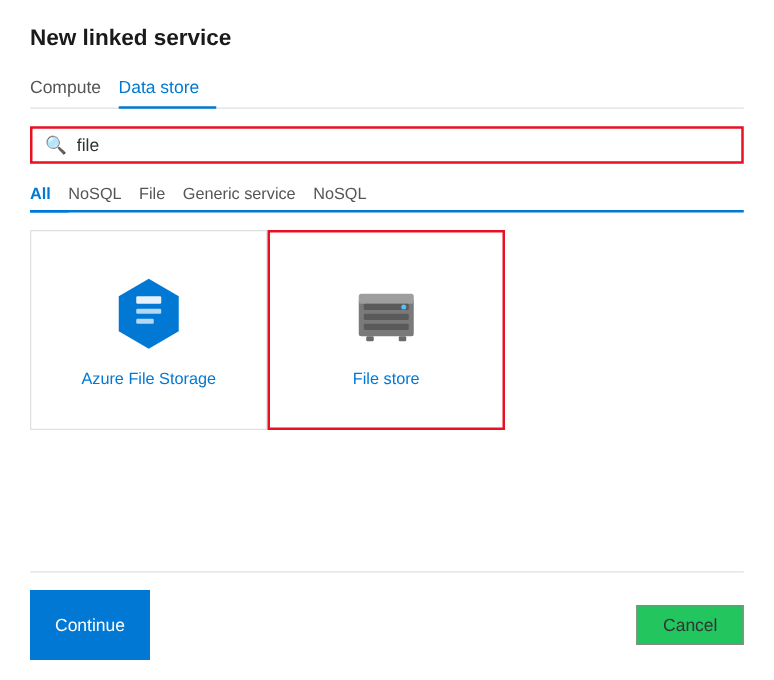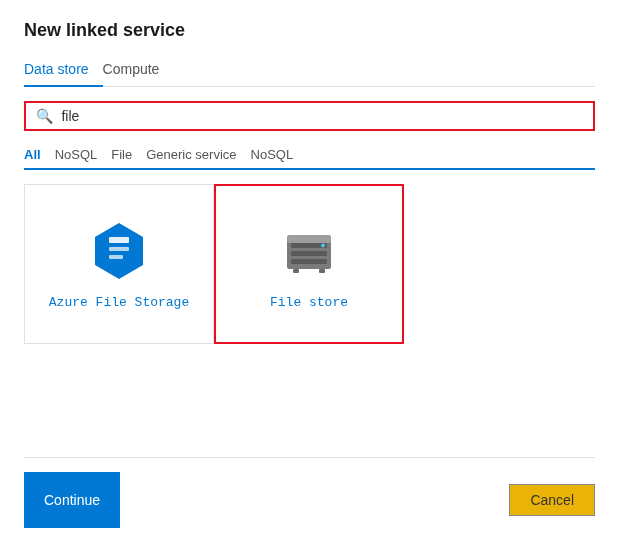--- a/index.html
+++ b/index.html
@@ -116,21 +116,20 @@
       border: 1px solid #e0e0e0;
       display: flex;
       flex-direction: column;
       align-items: center;
       justify-content: center;
       cursor: pointer;
       background: #fff;
       gap: 12px;
       padding: 16px;
       margin: 0 0 0 0;
-      font-family: Liberation Mono, monospace;
     }
 
     .card.selected {
       border: 2px solid #e81123;
     }
 
     .card-label {
       font-size: 13px;
       color: #0078d4;
       text-align: center;
@@ -161,39 +160,39 @@
       background: #0078d4;
       color: #fff;
       border: none;
       padding: 20px 20px;
       font-size: 14px;
       cursor: pointer;
       font-family: inherit;
     }
 
     .btn-cancel {
-      background: #eab308;
+      background: #22c55e;
       color: #333;
       border: 1px solid #8a8886;
       padding: 7px 20px;
       font-size: 14px;
       cursor: pointer;
       font-family: inherit;
     }
   </style>
 </head>
 <body>
 
 <div class="dialog">
 
   <div class="title">New linked service</div>
 
   <div class="top-tabs">
+    <div class="top-tab">Compute</div>
     <div class="top-tab active">Data store</div>
-    <div class="top-tab">Compute</div>
   </div>
 
   <div class="search-box">
     <span class="search-icon">🔍</span>
     <input class="search-input" type="text" value="file" style="">
   </div>
 
   <div class="filter-tabs">
     <div class="filter-tab active">All</div>
     <div class="filter-tab">NoSQL</div>

